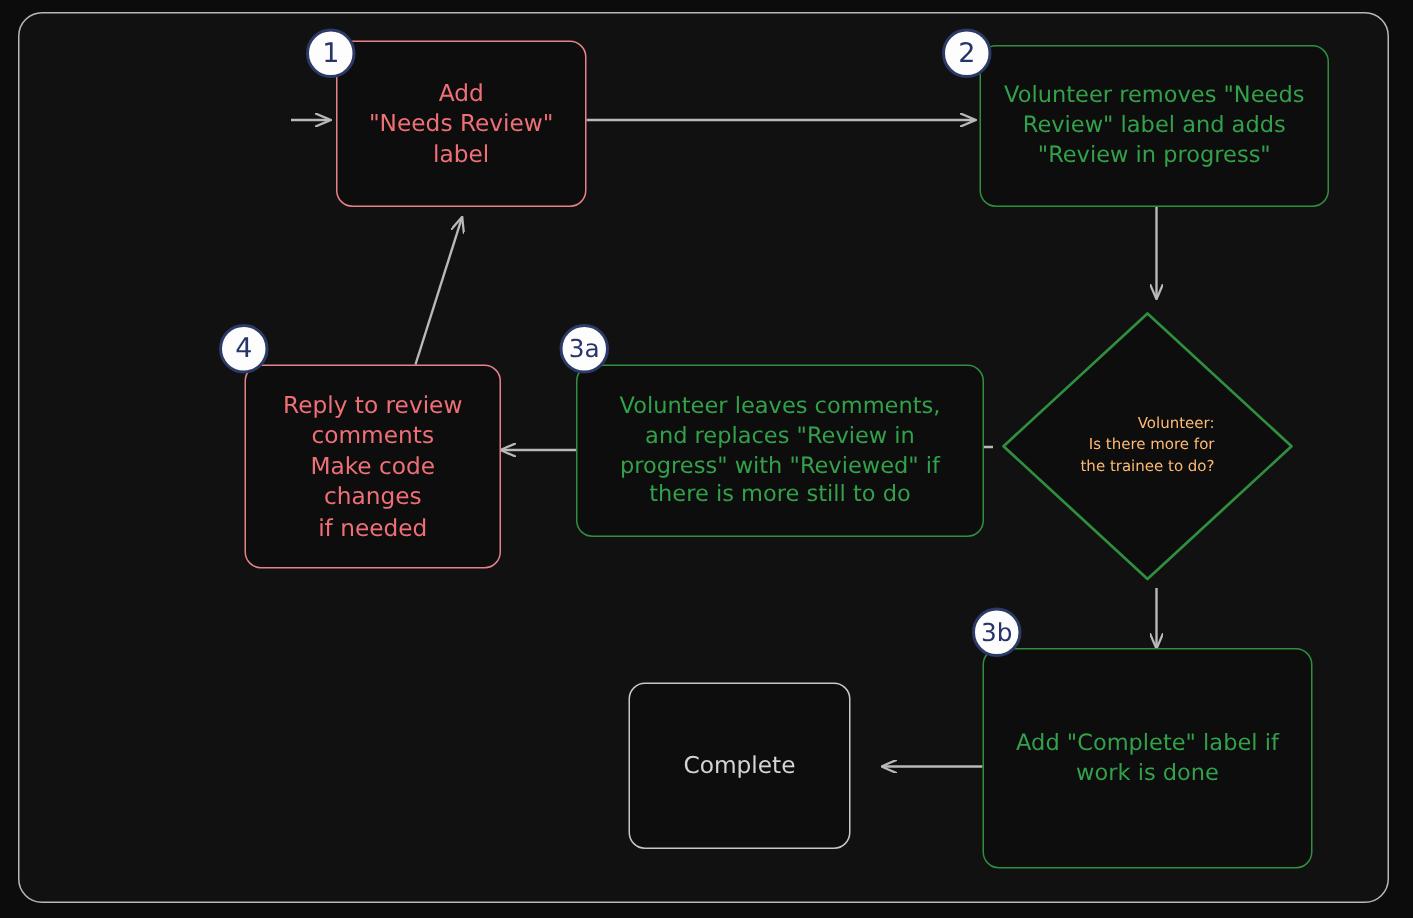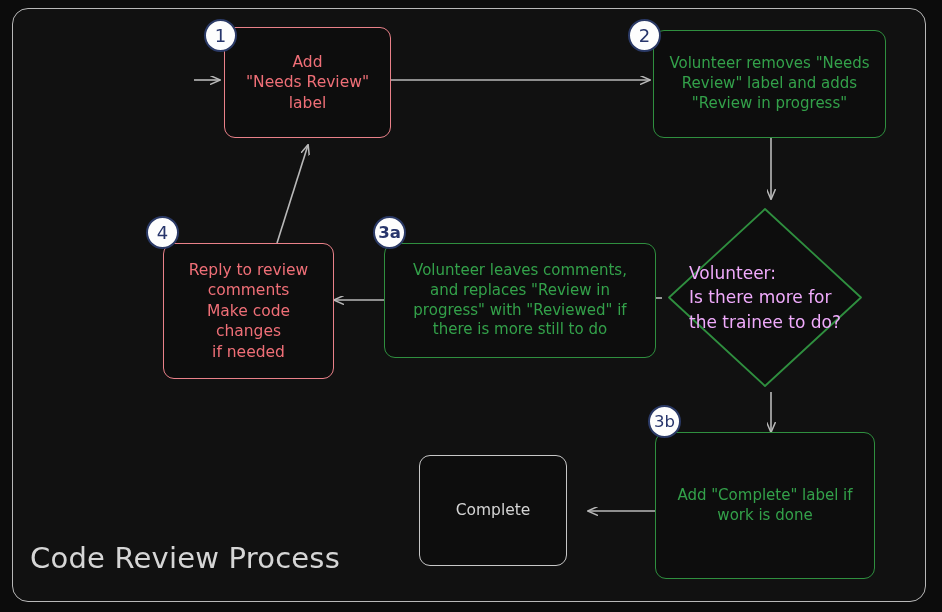--- a/index.html
+++ b/index.html
@@ -89,23 +89,23 @@
   #node-decision .diamond-shape {
     position: absolute;
     inset: 0;
   }
   #node-decision .diamond-text {
     position: absolute;
     inset: 0;
     display: flex;
     align-items: center;
     justify-content: center;
-    text-align: left;
-    color: #f0abfc;
-    font-size: 17px;
+    text-align: right;
+    color: #fdba74;
+    font-size: 10px;
     line-height: 1.45;
     white-space: pre-line;
   }
   
   .badge {
     position: absolute;
     width: 33px;
     height: 33px;
     border-radius: 50%;
     background: #fdfdfd;
@@ -193,19 +193,18 @@
     <span class="node-label">Add "Complete" label if
 work is done</span>
   </div>
 
   <div class="node node-plain" id="node-complete" style="left:419px; top:455px; width:148px; height:111px;">
     <span class="node-label">Complete</span>
   </div>
 
   <div class="badge" style="left:204px; top:19px;">1</div>
   <div class="badge" style="left:628px; top:19px;">2</div>
-  <div class="badge wide" style="left:373px; top:216px;font-weight:bold;">3a</div>
+  <div class="badge wide" style="left:373px; top:216px;">3a</div>
   <div class="badge" style="left:146px; top:216px;">4</div>
   <div class="badge wide" style="left:648px; top:405px;text-align:center;">3b</div>
 
-  <div id="subgraph-title">Code Review Process</div>
 
 </div>
 
 </body></html>

